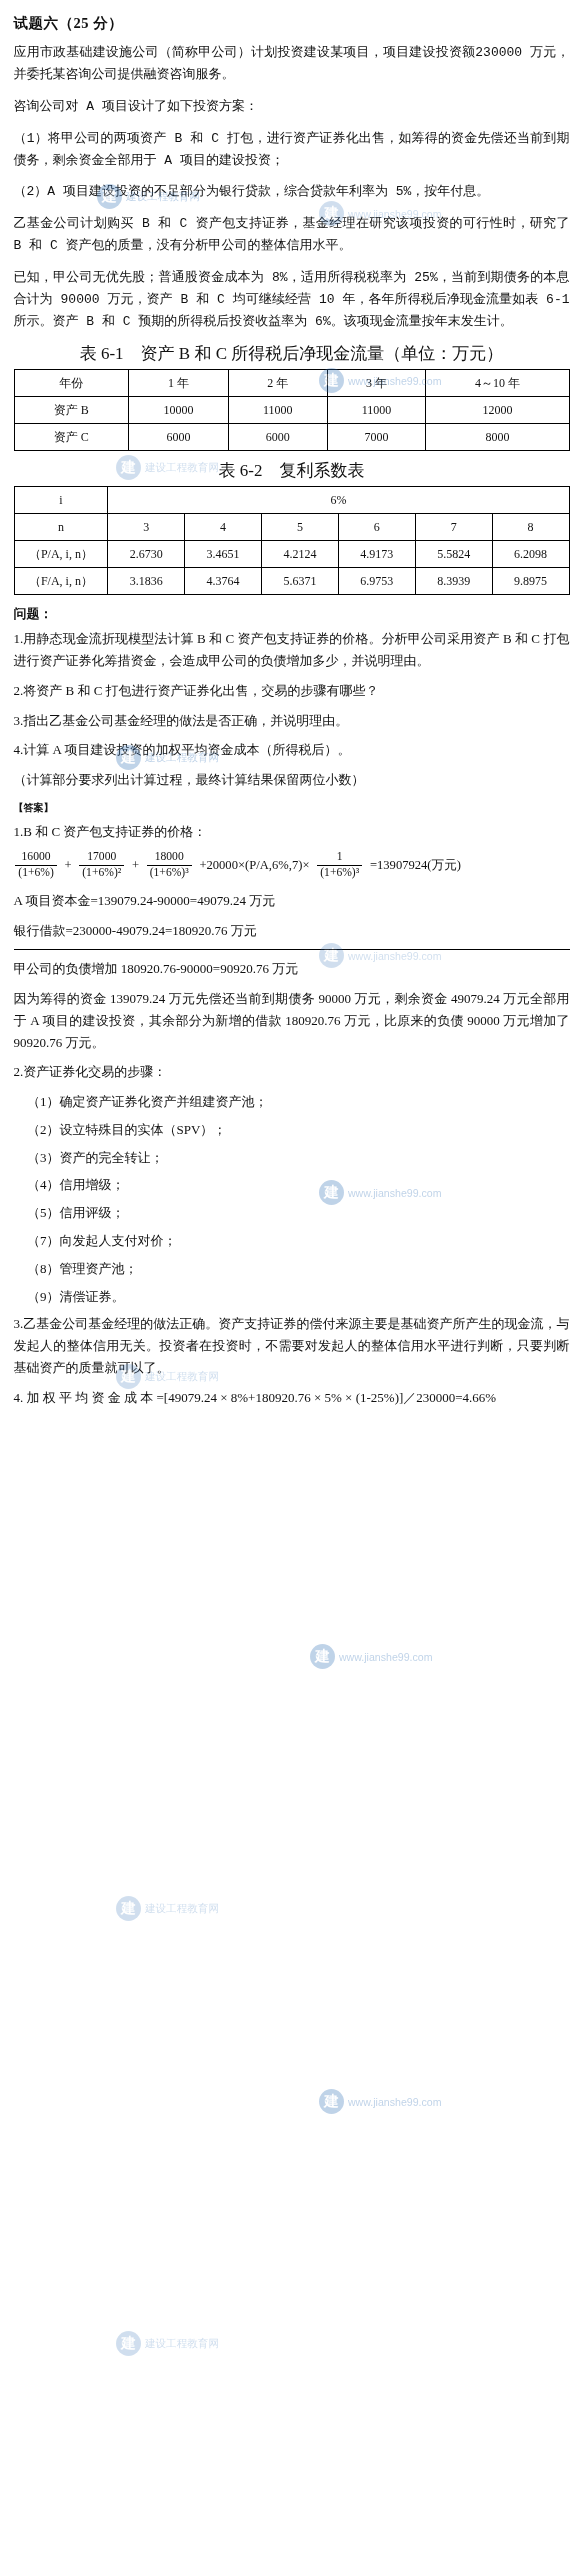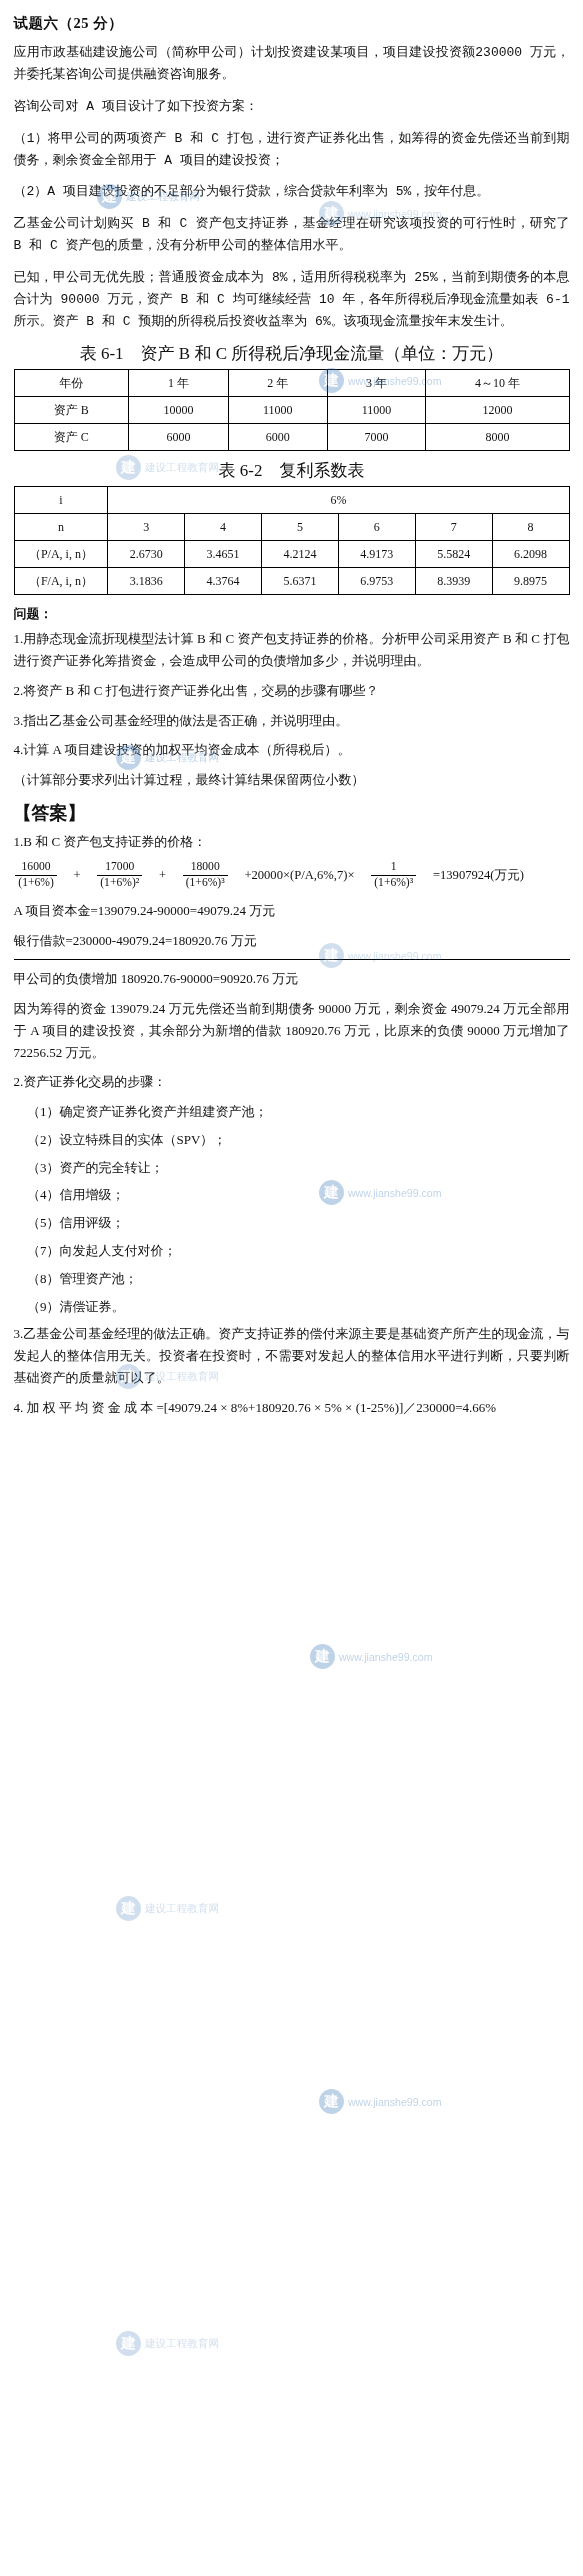--- a/index.html
+++ b/index.html
@@ -63,21 +63,21 @@
     line-height:22px;
     margin:0 0 7.7px 0;
     text-align:justify;
   }
   .note{
     font-size:13px;
     line-height:22px;
     margin:0 0 9.7px 0;
   }
   .ans-head{
-    font-size:18px;
+    font-size:10px;
     font-weight:bold;
     margin:9.7px 0 5.8px 0;
   }
   .a-item{
     font-size:13px;
     line-height:22px;
     margin:0 0 7.7px 0;
     text-align:justify;
   }
   .sub{
@@ -92,21 +92,21 @@
     margin:7.7px 0 7.7px 0;
   }
   
   .formula{
     font-size:12.6px;
     line-height:19.3px;
     margin:5.8px 0 9.7px 0;
     display:flex;
     align-items:center;
     flex-wrap:wrap;
-    gap:13px;
+    gap:4px;
   }
   .frac{
     display:inline-flex;
     flex-direction:column;
     align-items:center;
     vertical-align:middle;
     margin:0 1.9px;
     font-size:11.6px;
     line-height:14.5px;
   }
@@ -301,21 +301,21 @@
         <span class="num">1</span>
         <span class="den">(1+6%)³</span>
       </span>
       <span class="op">=13907924(万元)</span>
     </div>
 
     <p class="a-item">A 项目资本金=139079.24-90000=49079.24 万元</p>
     <p class="a-item">银行借款=230000-49079.24=180920.76 万元</p>
     <hr class="sep">
     <p class="a-item">甲公司的负债增加 180920.76-90000=90920.76 万元</p>
-    <p class="a-item">因为筹得的资金 139079.24 万元先偿还当前到期债务 90000 万元，剩余资金 49079.24 万元全部用于 A 项目的建设投资，其余部分为新增的借款 180920.76 万元，比原来的负债 90000 万元增加了 72256.52 万元。</p>
+    <p class="a-item">因为筹得的资金 139079.24 万元先偿还当前到期债务 90000 万元，剩余资金 49079.24 万元全部用于 A 项目的建设投资，其余部分为新增的借款 180920.76 万元，比原来的负债 90000 万元增加了 90920.76 万元。</p>
 
     <p class="a-item">2.资产证券化交易的步骤：</p>
     <p class="sub">（1）确定资产证券化资产并组建资产池；</p>
     <p class="sub">（2）设立特殊目的实体（SPV）；</p>
     <p class="sub">（3）资产的完全转让；</p>
     <p class="sub">（4）信用增级；</p>
     <p class="sub">（5）信用评级；</p>
     <p class="sub">（7）向发起人支付对价；</p>
     <p class="sub">（8）管理资产池；</p>
     <p class="sub">（9）清偿证券。</p>

